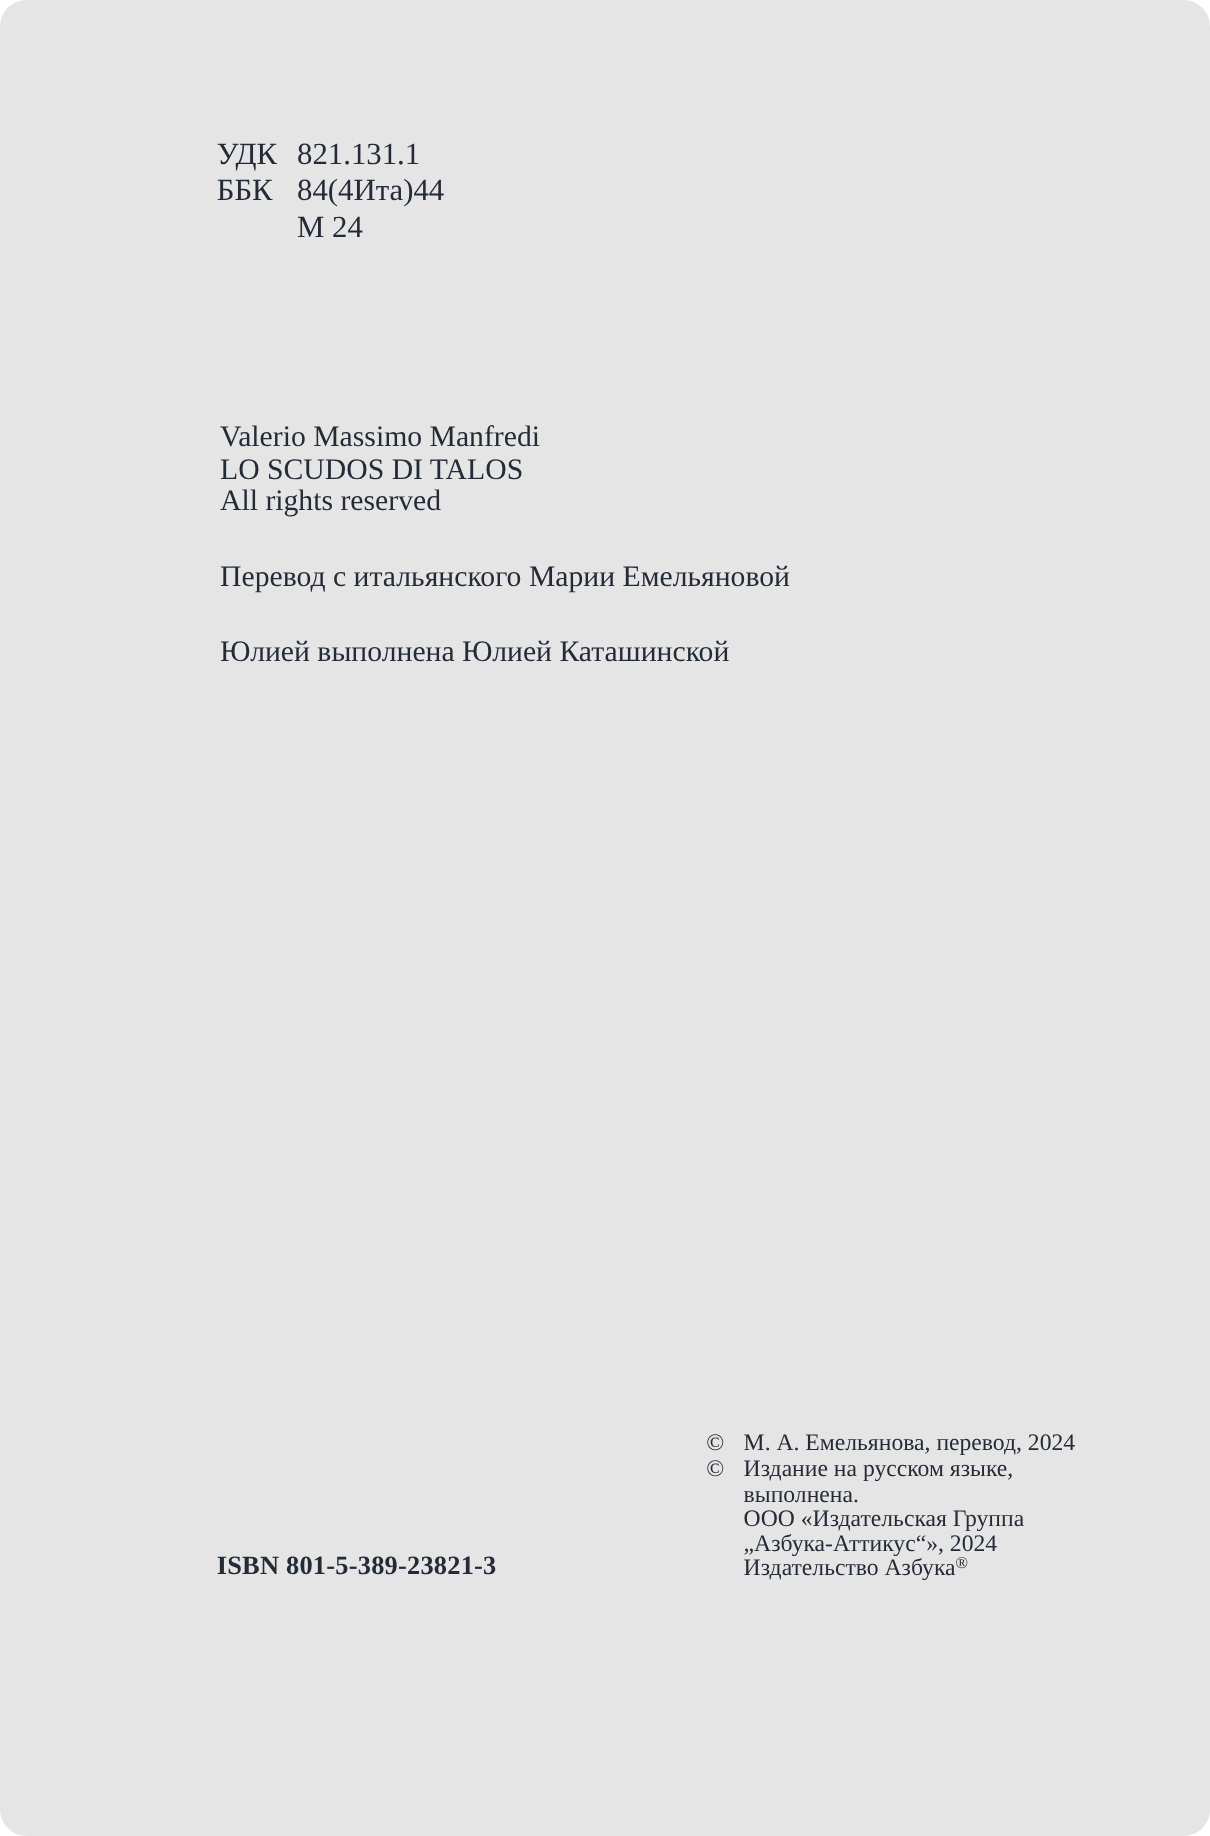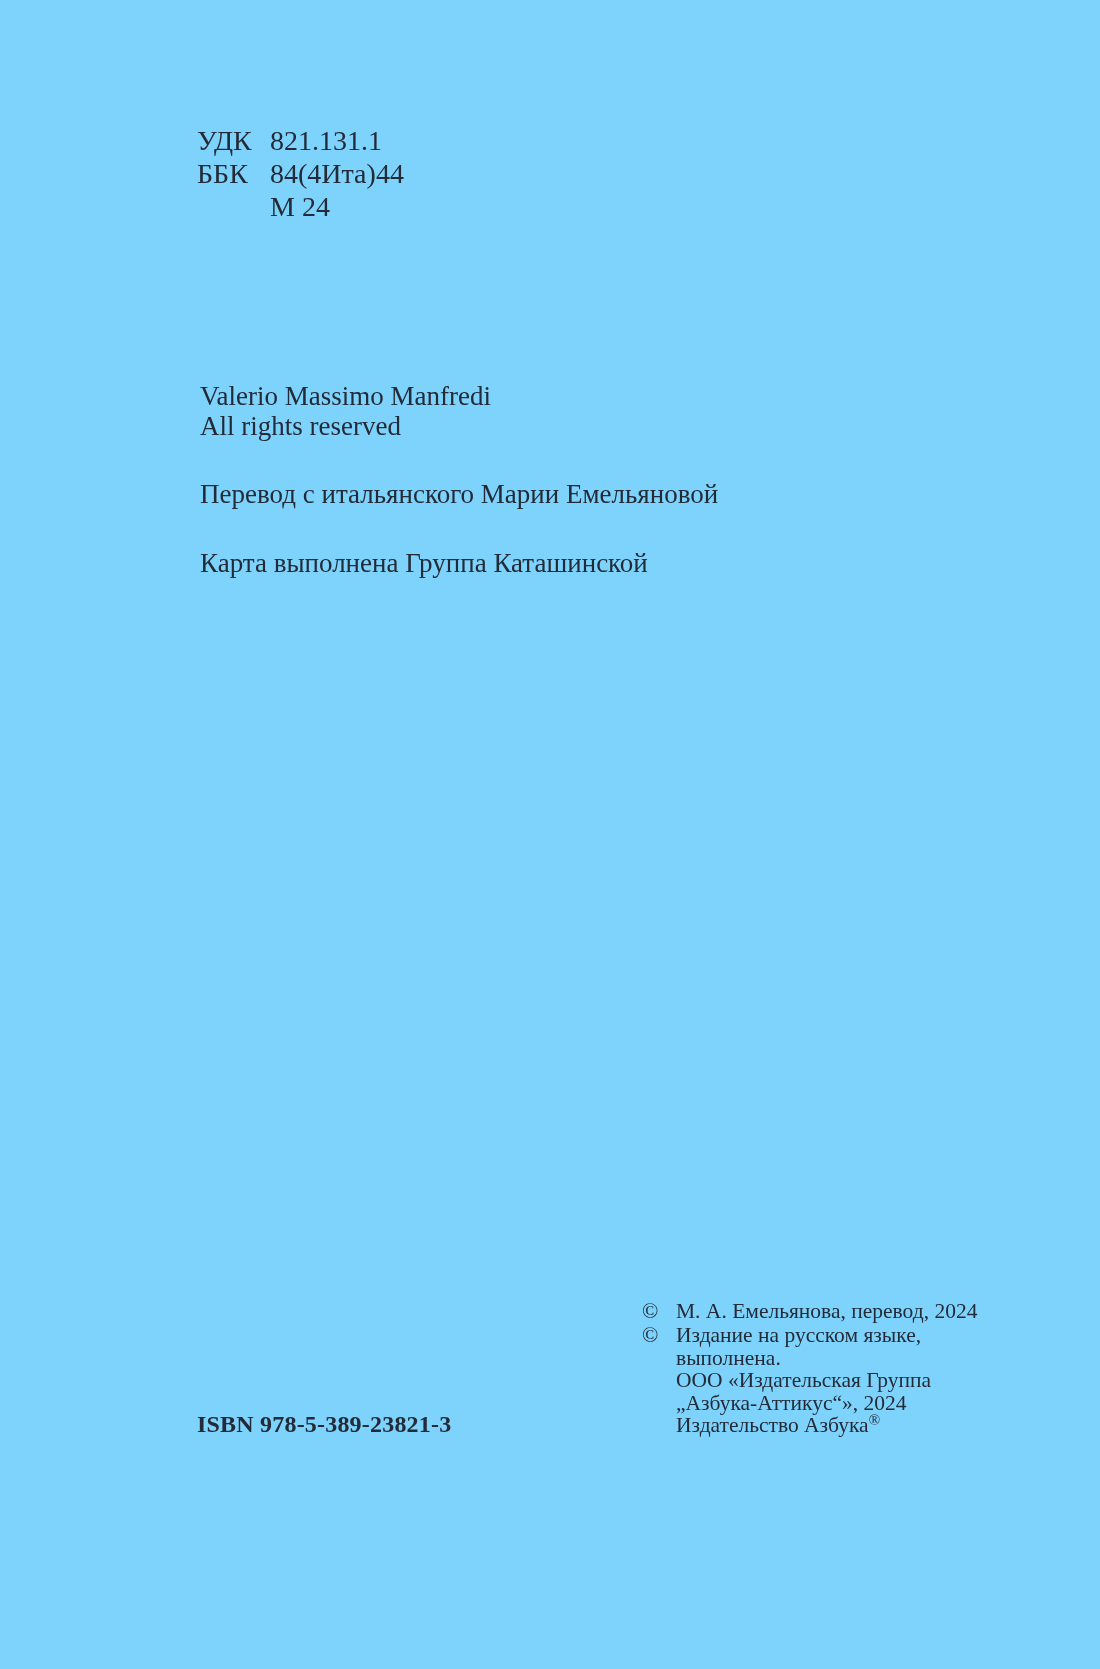--- a/index.html
+++ b/index.html
@@ -8,21 +8,22 @@
     width: 1100px;
     height: 1669px;
     position: relative;
     font-family: "Liberation Serif", "DejaVu Serif", serif;
     color: #242b38;
     overflow: hidden;
   }
   .page {
     position: absolute;
     inset: 0;
-    background: #7dd3fc;
+    background: #e5e5e5;
+    border-radius: 24px;
   }
 
   
   .class-block {
     position: absolute;
     left: 197px;
     top: 124px;
     font-size: 28px;
     line-height: 33px;
     white-space: nowrap;
@@ -91,23 +92,24 @@
       <span class="class-value">84(4Ита)44</span>
     </div>
     <div class="class-row">
       <span class="class-label"></span>
       <span class="class-value">М 24</span>
     </div>
   </div>
 
   <div class="title-block">
     <div>Valerio Massimo Manfredi</div>
+    <div>LO SCUDOS DI TALOS</div>
     <div>All rights reserved</div>
     <p class="credit">Перевод с итальянского Марии Емельяновой</p>
-    <p class="credit">Карта выполнена Группа Каташинской</p>
+    <p class="credit">Юлией выполнена Юлией Каташинской</p>
   </div>
 
   <div class="copyright-block">
     <div class="c-item">
       <span class="c-marker">©</span>
       <div class="c-text">
         <div>М. А. Емельянова, перевод, 2024</div>
       </div>
     </div>
     <div class="c-item">
@@ -117,15 +119,15 @@
         <div>выполнена.</div>
         <div>ООО «Издательская Группа</div>
         <div>„Азбука-Аттикус“», 2024</div>
         <div>
           <span>Издательство Азбука</span><sup>®</sup>
         </div>
       </div>
     </div>
   </div>
 
-  <div class="isbn">ISBN 978-5-389-23821-3</div>
+  <div class="isbn">ISBN 801-5-389-23821-3</div>
 
 </div>
 
 </body></html>

